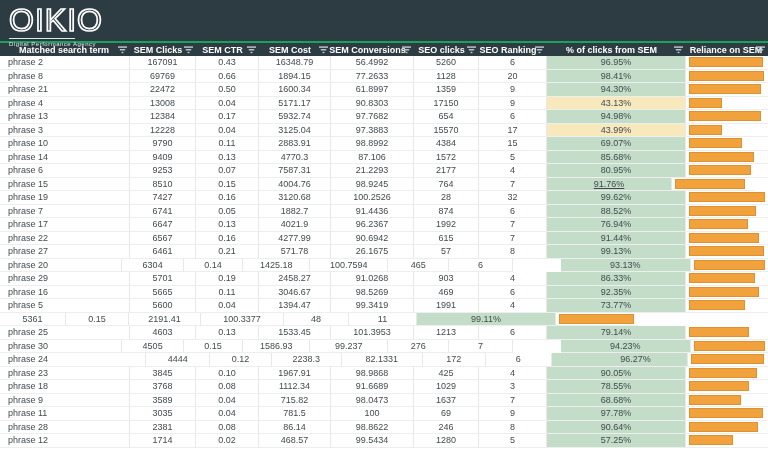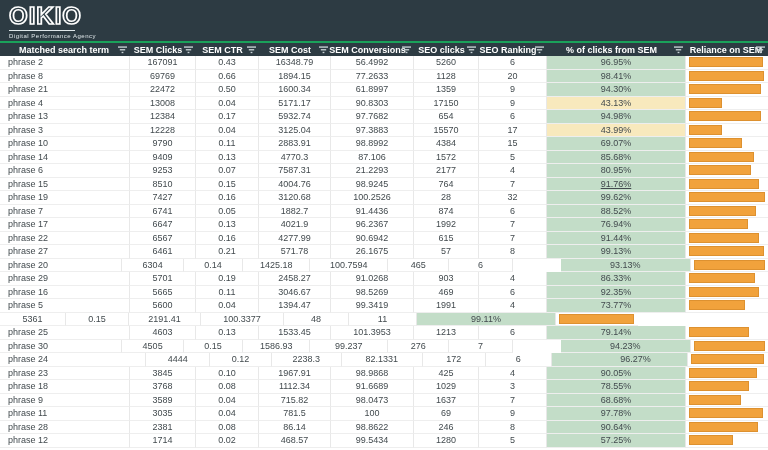--- a/index.html
+++ b/index.html
@@ -5,21 +5,21 @@
   html,body{margin:0;padding:0;}
   body{
     width:768px;height:450px;overflow:hidden;background:#ffffff;
     font-family:"Liberation Sans",sans-serif;
   }
   .app{width:768px;height:450px;}
 
   
   .topbar{height:41px;background:#2d3b43;box-sizing:border-box;padding:4px 0 0 9px;}
   .logo-text{
-    font-size:24px;font-weight:700;letter-spacing:1px;line-height:1;
+    font-size:32px;font-weight:400;letter-spacing:1px;line-height:1;
     color:transparent;-webkit-text-stroke:1.7px #ffffff;display:inline-block;
   }
   .logo-divider{width:66px;height:1px;background:#dfe7ea;margin:2px 0 2px 0;}
   .logo-tagline{font-size:6px;color:#dfe7ea;letter-spacing:0.5px;}
 
   
   .thead{
     display:flex;height:15px;background:#2d3b43;
     border-top:2px solid #1aa15a;box-sizing:border-box;
   }
@@ -252,21 +252,21 @@
         </div>
       </div>
       <div class="row">
         <div class="cell term" style="width: 130px;">phrase 15</div>
         <div class="cell" style="width: 66px;">8510</div>
         <div class="cell" style="width: 63px;">0.15</div>
         <div class="cell" style="width: 72px;">4004.76</div>
         <div class="cell" style="width: 83px;">98.9245</div>
         <div class="cell" style="width: 65px;">764</div>
         <div class="cell" style="width: 68px;">7</div>
-        <div class="cell pct-green" style="width: 139px; text-decoration: underline;">91.76%</div>
+        <div class="cell pct-green" style="width: 125px; text-decoration: underline;">91.76%</div>
         <div class="cell reliance" style="width: 82px;">
           <div class="bar" style="width: 69.7px;"></div>
         </div>
       </div>
       <div class="row">
         <div class="cell term" style="width: 130px;">phrase 19</div>
         <div class="cell" style="width: 66px;">7427</div>
         <div class="cell" style="width: 63px;">0.16</div>
         <div class="cell" style="width: 72px;">3120.68</div>
         <div class="cell" style="width: 83px;">100.2526</div>

